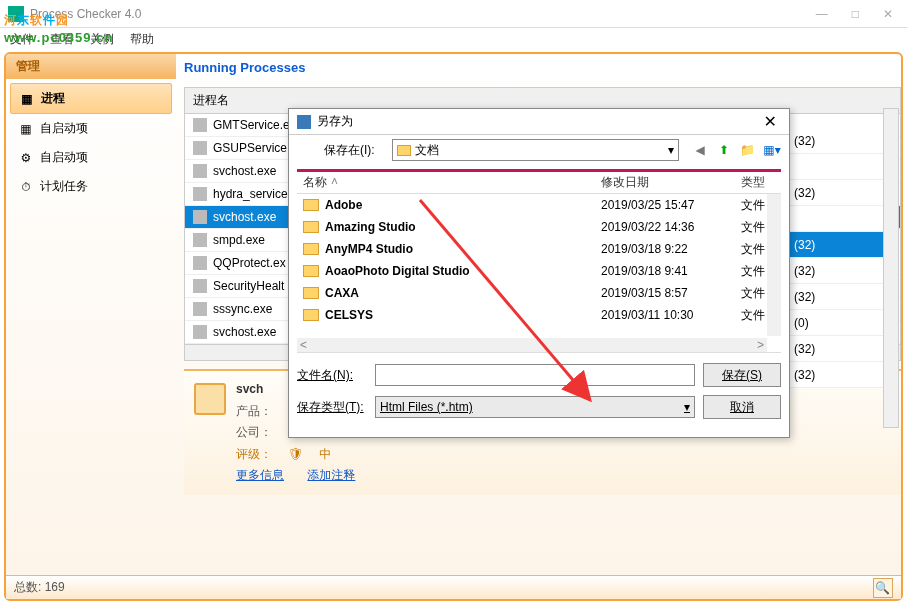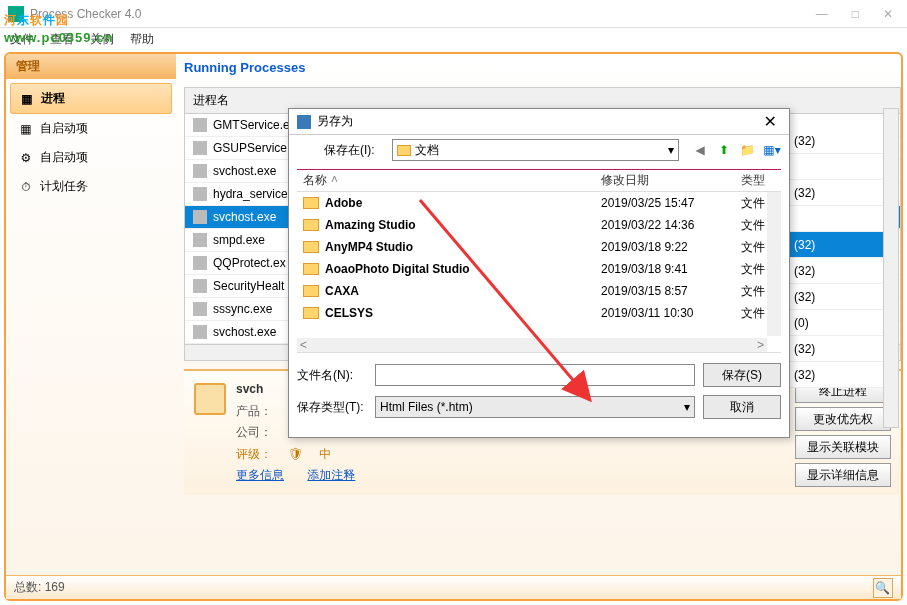--- a/index.html
+++ b/index.html
@@ -68,37 +68,37 @@
 .dlg-title { height: 26px; display: flex; align-items: center; padding: 0 8px; border-bottom: 1px solid #ccc; }
 .dlg-title .d-icon { width: 14px; height: 14px; background: #3a7ab8; margin-right: 6px; }
 .dlg-title .txt { flex: 1; }
 .dlg-title .close { font-size: 16px; cursor: pointer; padding: 0 4px; }
 .dlg-toolbar { height: 30px; display: flex; align-items: center; gap: 12px; padding: 0 8px; margin-left: 27px; }
 .dlg-toolbar .lbl { width: 56px; }
 .dlg-toolbar .loc-combo { flex: 1; height: 22px; border: 1px solid #888; display: flex; align-items: center; padding: 0 4px; gap: 4px; }
 .dlg-toolbar .loc-combo .arrow { margin-left: auto; }
 .dlg-toolbar .tb-icons { display: flex; gap: 6px; }
 .dlg-toolbar .tb-icons span { width: 18px; height: 18px; display: inline-flex; align-items: center; justify-content: center; cursor: pointer; }
-.dlg-filelist { flex: 1; margin: 4px 8px; border-top: 1px solid #be185d; border-bottom: 1px solid #ddd; position: relative; overflow: hidden; }
+.dlg-filelist { flex: 1; margin: 4px 8px; border-top: 3px solid #be185d; border-bottom: 1px solid #ddd; position: relative; overflow: hidden; }
 .fl-header { display: flex; height: 22px; align-items: center; border-bottom: 1px solid #ddd; color: #333; }
 .fl-header .col-n { flex: 1; padding-left: 6px; }
 .fl-header .col-d { width: 140px; }
 .fl-header .col-t { width: 40px; }
 .fl-header .sort { color: #888; margin-left: 4px; }
 .fl-rows { overflow: hidden; }
 .fl-row { display: flex; height: 22px; align-items: center; padding-left: 6px; cursor: pointer; }
 .fl-row .folder { width: 16px; height: 12px; background: #ffd56b; border: 1px solid #d9a030; margin-right: 6px; }
 .fl-row .fn { flex: 1; font-weight: bold; }
 .fl-row .fd { width: 140px; }
 .fl-row .ft { width: 40px; }
 .fl-scroll { position: absolute; right: 0; top: 22px; bottom: 16px; width: 14px; background: #f0f0f0; }
 .fl-hscroll { position: absolute; left: 0; right: 14px; bottom: 0; height: 14px; background: #f0f0f0; display:flex; align-items:center;}
 .fl-hscroll::before{content:'<'; padding:0 3px; color:#888;}
 .fl-hscroll::after{content:'>'; padding:0 3px; margin-left:auto; color:#888;}
-.dlg-bottom { padding: 6px 8px 10px; }
+.dlg-bottom { padding: 6px 8px 10px; text-decoration: underline; }
 .dlg-row { display: flex; align-items: center; gap: 8px; margin-bottom: 8px; }
 .dlg-row .lbl { width: 70px; }
 .dlg-row input, .dlg-row .combo { flex: 1; height: 22px; border: 1px solid #888; padding: 0 4px; background: #fff; }
 .dlg-row .combo { display: flex; align-items: center; background: #eaeaea; }
 .dlg-row .combo .arrow { margin-left: auto; }
 .dlg-row button { width: 78px; height: 24px; background: #eaeaea; border: 1px solid #888; cursor: pointer; }
 
 
 .red-arrow { position: absolute; top: 180px; left: 400px; z-index: 40; pointer-events: none; }
 
@@ -212,26 +212,20 @@
           <div class="rating">
               <span>评级：</span> 
               <span>🛡</span>
               <span>中</span>
             </div>
           <div class="links">
             <a>更多信息</a>
             <a>添加注释</a>
           </div>
         </div>
-        <div class="buttons-col">
-          <button>终止进程</button>
-          <button>更改优先权</button>
-          <button>显示关联模块</button>
-          <button>显示详细信息</button>
-        </div>
       </div>
     </div>
   </div>
 
   <div class="statusbar">
     <span class="total"><span>总数:</span> <span>169</span></span>
     <span class="search-icon">🔍</span>
   </div>
 </div>
 

